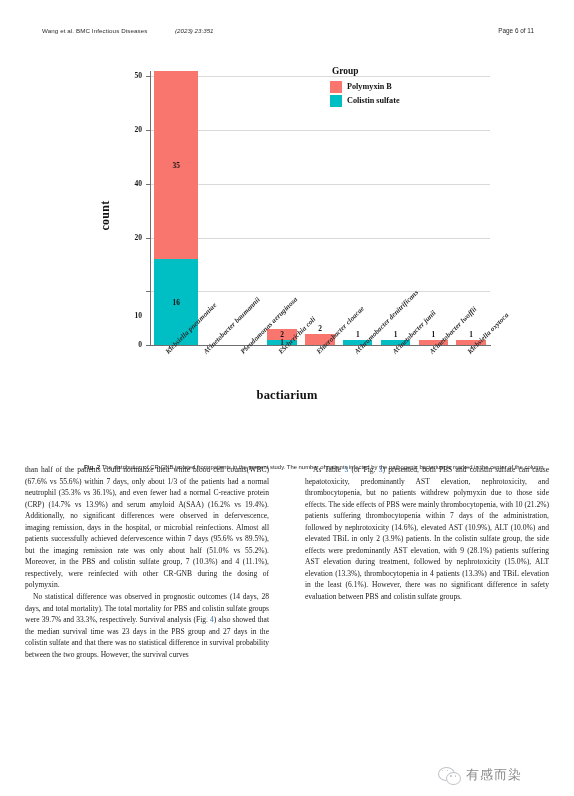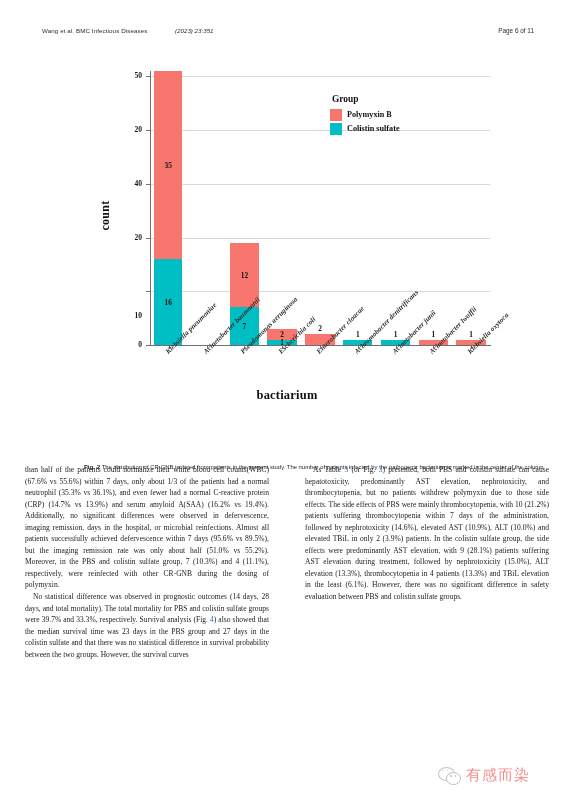--- a/index.html
+++ b/index.html
@@ -76,21 +76,21 @@
   .xlab{
     position:absolute;top:0;
     font-size:7.1px;font-style:italic;font-weight:bold;color:#2a2a2a;
     white-space:nowrap;
     transform:rotate(-45deg);
     transform-origin:left top;
     letter-spacing:.1px;
   }
 
   
-  .legend{position:absolute;left:288px;top:8px;width:130px;margin-top:28px;}
+  .legend{position:absolute;left:288px;top:8px;width:130px;}
   .legend .ltitle{
     font-size:9.4px;font-weight:bold;color:#111;margin:0 0 4px 2px;
     font-family:"Liberation Serif", serif;
   }
   .lrow{display:flex;align-items:center;height:13px;margin:1px 0;}
   .lswatch{width:12px;height:12px;margin-right:5px;}
   .lswatch.pb{background:#f8766d;}
   .lswatch.cs{background:#00bfc4;}
   .ltext{font-size:8.2px;font-weight:bold;color:#111;}
 
@@ -138,21 +138,21 @@
     position:absolute;left:0;top:0;width:15px;height:12px;border-radius:50% 50% 50% 50%;
     border:1.4px solid #9aa0a6;background:#fff;
   }
   .wx .b2{
     position:absolute;left:8px;top:5px;width:13px;height:11px;border-radius:50%;
     border:1.4px solid #9aa0a6;background:#fff;
   }
   .wx .d{position:absolute;width:1.6px;height:1.6px;border-radius:50%;background:#9aa0a6;}
   .wm-text{
     font-family:Liberation Serif, serif;
-    font-size:15px;color:#ef4444;letter-spacing:1px;
+    font-size:13px;color:#404040;letter-spacing:1px;
   }
 </style>
 </head>
 <body>
 
 <div class="page">
 
   <div class="runhead">
     <span class="authors">Wang et al. BMC Infectious Diseases</span>
     <span class="vol">(2023) 23:351</span>
@@ -163,31 +163,25 @@
     <div class="plot">
 
       <div class="ylab">count</div>
 
       <div class="panel" id="panel">
           <div class="gridline" style="top: 220.275px;"></div>
           <div class="gridline" style="top: 166.549px;"></div>
           <div class="gridline" style="top: 112.824px;"></div>
           <div class="gridline" style="top: 59.098px;"></div>
           <div class="gridline" style="top: 5.37255px;"></div>
-          <div class="bar" style="left: 4.15556px; width: 28px; height: 274px;">
+          <div class="bar" style="left: 4.15556px; width: 44px; height: 274px;">
             <div class="seg cs" style="bottom: 0px; height: 85.9608px;"></div>
             <div class="seg pb" style="bottom: 85.9608px; height: 188.039px;"></div>
             <div class="vlabel" style="bottom: 174.98px;">35</div>
             <div class="vlabel" style="bottom: 37.9804px;">16</div>
-          </div>
-          <div class="bar" style="left: 79.7111px; width: 29.4667px; height: 274px;">
-            <div class="seg cs" style="bottom: 0px; height: 37.6078px;"></div>
-            <div class="seg pb" style="bottom: 37.6078px; height: 64.4706px;"></div>
-            <div class="vlabel" style="bottom: 64.8431px;">12</div>
-            <div class="vlabel" style="bottom: 13.8039px;">7</div>
           </div>
           <div class="bar" style="left: 117.489px; width: 29.4667px; height: 274px;">
             <div class="seg cs" style="bottom: 0px; height: 5.37255px;"></div>
             <div class="seg pb" style="bottom: 5.37255px; height: 10.7451px;"></div>
             <div class="vlabel" style="bottom: 5.7451px;">2</div>
             <div class="vlabel" style="bottom: -2.31373px;">1</div>
           </div>
           <div class="bar" style="left: 155.267px; width: 29.4667px; height: 274px;">
             <div class="seg pb" style="bottom: 0px; height: 10.7451px;"></div>
             <div class="vlabel" style="bottom: 11.7451px;">2</div>

